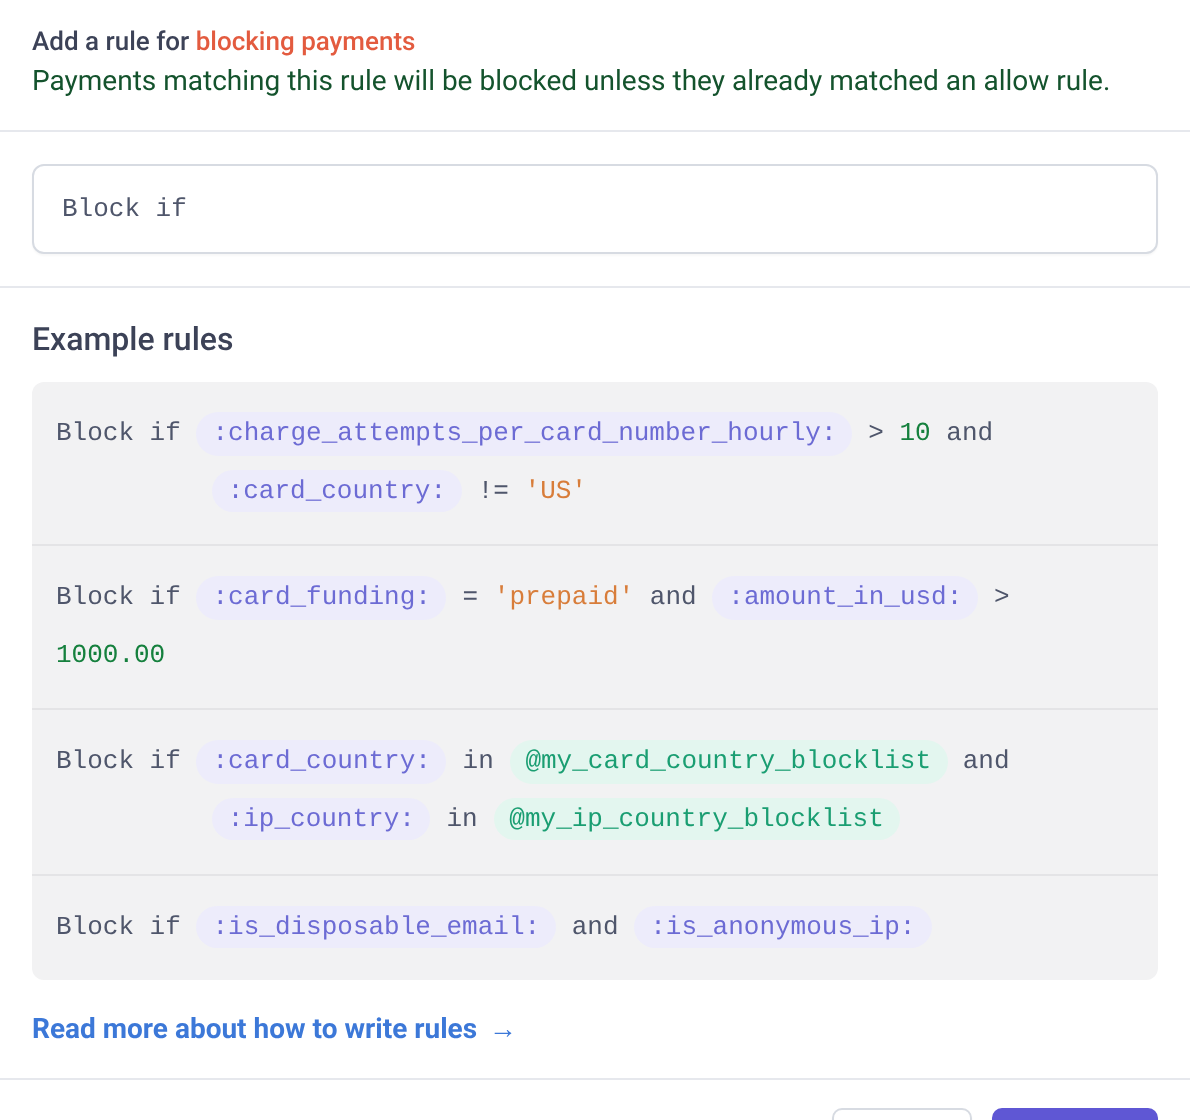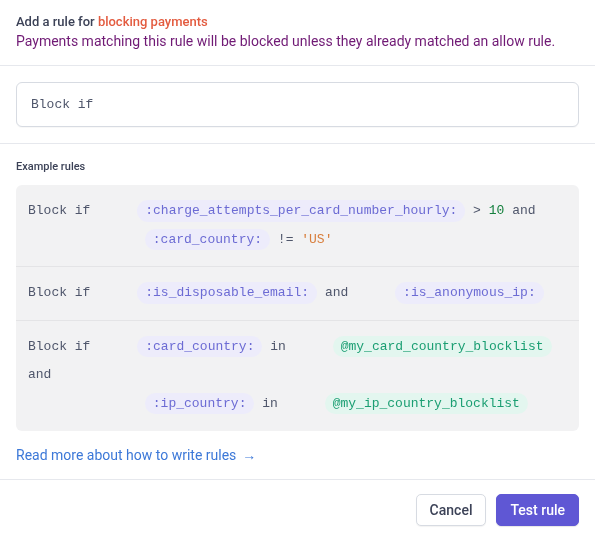--- a/index.html
+++ b/index.html
@@ -16,42 +16,42 @@
   .title {
     font-size: 13px;
     font-weight: 500;
     color: #3c4257;
   }
   .title .hl {
     color: #e35b3f;
   }
   .subtitle {
     margin-top: 4px;
-    color: #701a75;
+    color: #14532d;
     font-size: 14px;
   }
   .divider {
     border-top: 1px solid #e6e8ed;
   }
   .section {
     padding: 16px;
   }
   .rule-input {
     width: 100%;
     border: 1px solid #d7dbe2;
     border-radius: 6px;
     padding: 14px 14px;
     background: #fff;
     box-shadow: 0 1px 1px rgba(0,0,0,0.03);
     font-family: "SFMono-Regular", Consolas, "Liberation Mono", Menlo, monospace;
     font-size: 13px;
     color: #4f566b;
   }
   .example-label {
-    font-size: 11px;
+    font-size: 16px;
     font-weight: 500;
     color: #3c4257;
     margin-bottom: 12px;
   }
   .examples {
     background: #f2f2f3;
     border-radius: 6px;
     font-family: "SFMono-Regular", Consolas, "Liberation Mono", Menlo, monospace;
     font-size: 13px;
     color: #4f566b;
@@ -63,36 +63,35 @@
     line-height: 2.2;
   }
   .example-row:last-child { border-bottom: none; }
   .kw { color: #4f566b; }
   .tok {
     display: inline-block;
     padding: 1px 8px;
     border-radius: 11px;
     line-height: 1.5;
     vertical-align: baseline;
-    margin-left: 39px;
   }
   .tok-field { background: #edecfb; color: #6c6bd4; }
   .tok-list  { background: #e3f6ef; color: #1a9e72; }
   .num { color: #15803d; }
   .str { color: #d87d3a; }
   .indent { display:inline-block; width: 70px; }
   .readmore {
     display: inline-flex;
     align-items: center;
     gap: 6px;
     margin-top: 16px;
     color: #3c78d8;
     font-size: 14px;
     text-decoration: none;
-    font-weight: 400;
+    font-weight: 700;
   }
   .readmore .arrow { font-size: 14px; }
   .footer {
     padding: 14px 16px 20px 16px;
     display: flex;
     justify-content: flex-end;
     gap: 10px;
   }
   .btn {
     font-family: inherit;
@@ -143,38 +142,48 @@
       <span class="tok tok-field">:charge_attempts_per_card_number_hourly:</span>
       <span class="kw">&gt;</span>
       <span class="num">10</span>
       <span class="kw">and</span><br>
       <span class="indent"></span>
       <span class="tok tok-field">:card_country:</span>
       <span class="kw">!=</span>
       <span class="str">'US'</span>
     </div>
 
-
     <div class="example-row">
       <span class="kw">Block if</span>
-      <span class="tok tok-field">:is_disposable_email:</span>
+      <span class="tok tok-field">:card_funding:</span>
+      <span class="kw">=</span>
+      <span class="str">'prepaid'</span>
       <span class="kw">and</span>
-      <span class="tok tok-field">:is_anonymous_ip:</span>
+      <span class="tok tok-field">:amount_in_usd:</span>
+      <span class="kw">&gt;</span>
+      <span class="num">1000.00</span>
     </div>
 
     <div class="example-row">
       <span class="kw">Block if</span>
       <span class="tok tok-field">:card_country:</span>
       <span class="kw">in</span>
       <span class="tok tok-list">@my_card_country_blocklist</span>
       <span class="kw">and</span><br>
       <span class="indent"></span>
       <span class="tok tok-field">:ip_country:</span>
       <span class="kw">in</span>
       <span class="tok tok-list">@my_ip_country_blocklist</span>
+    </div>
+
+    <div class="example-row">
+      <span class="kw">Block if</span>
+      <span class="tok tok-field">:is_disposable_email:</span>
+      <span class="kw">and</span>
+      <span class="tok tok-field">:is_anonymous_ip:</span>
     </div>
 
   </div>
 
   <a class="readmore" href="#">
     <span>Read more about how to write rules</span>
     <span class="arrow">→</span>
   </a>
 </div>
 

